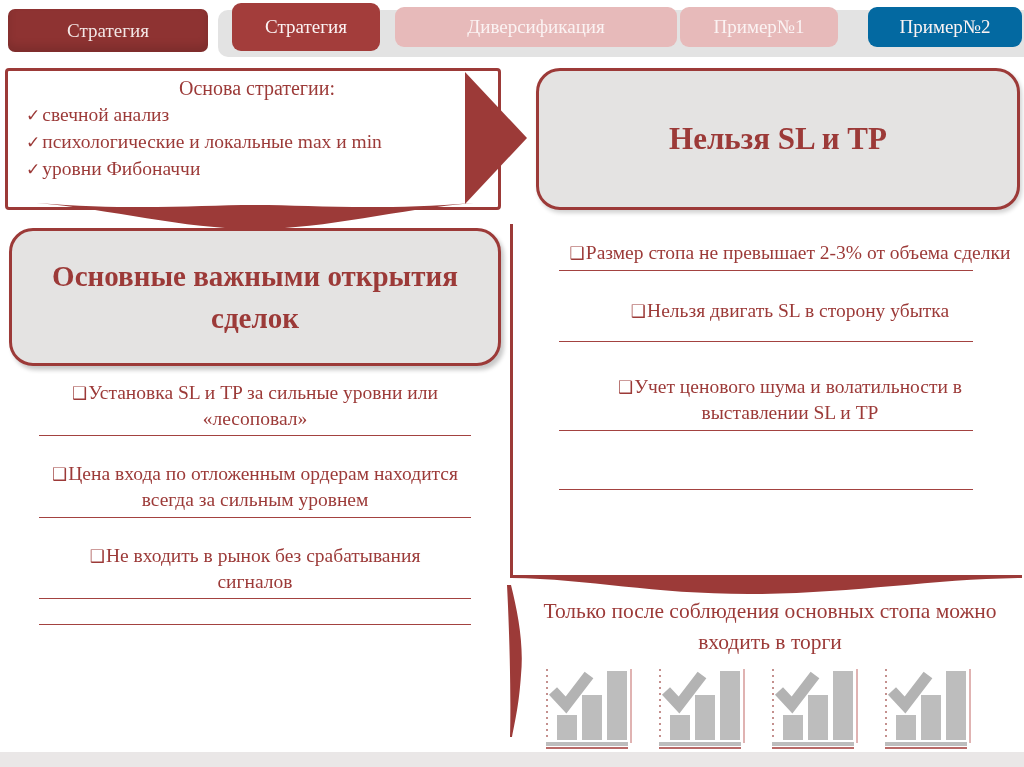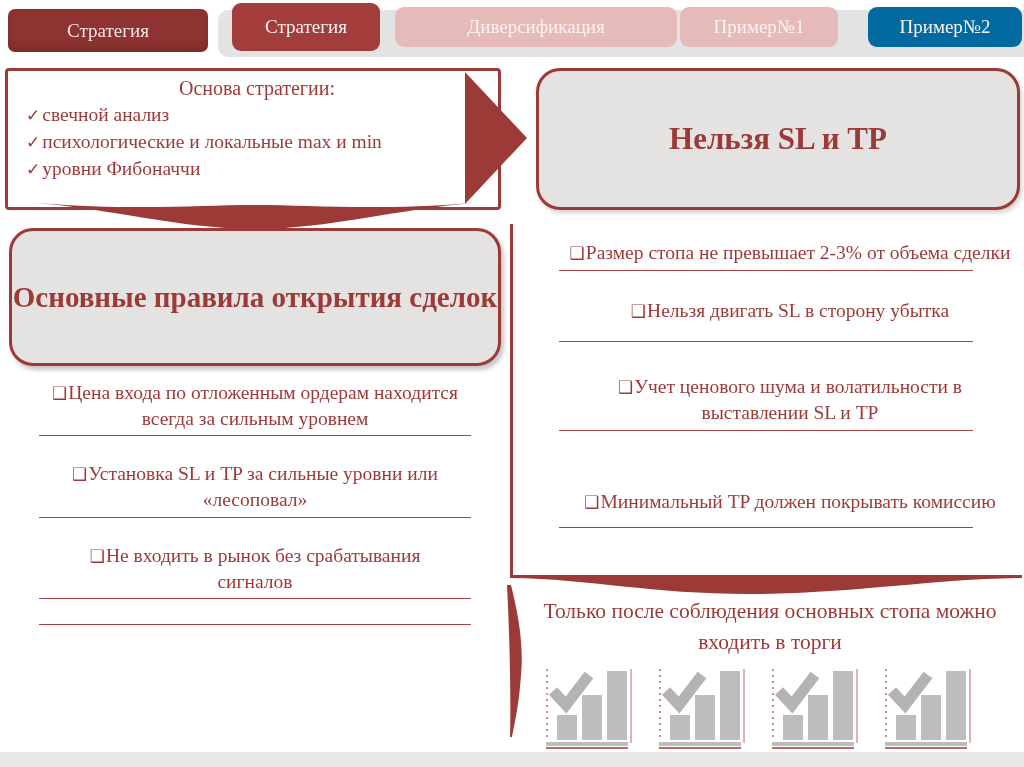--- a/index.html
+++ b/index.html
@@ -105,32 +105,32 @@
 
 <svg class="swoosh-top" viewBox="0 0 474 28">
   <path d="M18,1 C120,9 180,3 237,3 C294,3 354,9 456,1 C380,7 310,27 237,27 C164,27 94,7 18,1 Z" fill="#9c3a38"></path>
 </svg>
 
 <div class="sl-box">
   <span>Нельзя SL и TP</span>
 </div>
 
 <div class="main-box">
-  <span>Основные правила открытия сделок</span>
+  <span>Основные важными открытия сделок</span>
 </div>
 
 <div class="vdivider"></div>
 
 <div class="left-list">
   <div class="rule-item">
+    <div class="rule-text"><span class="bullet">❑</span><span>Установка SL и TP за сильные уровни или «лесоповал»</span></div>
+    <div class="rule-line"></div>
+  </div>
+  <div class="rule-item">
     <div class="rule-text"><span class="bullet">❑</span><span>Цена входа по отложенным ордерам находится всегда за сильным уровнем</span></div>
-    <div class="rule-line"></div>
-  </div>
-  <div class="rule-item">
-    <div class="rule-text"><span class="bullet">❑</span><span>Установка SL и TP за сильные уровни или «лесоповал»</span></div>
     <div class="rule-line"></div>
   </div>
   <div class="rule-item">
     <div class="rule-text" style="max-width:400px;"><span class="bullet">❑</span><span>Не входить в рынок без срабатывания сигналов</span></div>
     <div class="rule-line"></div>
   </div>
   <div class="rule-item">
     <div class="rule-line"></div>
   </div>
 </div>
@@ -142,21 +142,20 @@
   </div>
   <div class="rule-item" style="margin-top:27px;">
     <div class="rule-text"><span class="bullet">❑</span><span>Нельзя двигать SL в сторону убытка</span></div>
     <div class="rule-line" style="margin-top:18px;"></div>
   </div>
   <div class="rule-item" style="margin-top:32px;">
     <div class="rule-text"><span class="bullet">❑</span><span>Учет ценового шума и волатильности в выставлении SL и TP</span></div>
     <div class="rule-line"></div>
   </div>
   <div class="rule-item" style="margin-top:58px;">
-    <div class="rule-text"><span class="bullet">❑</span><span>Минимальный TP должен покрывать комиссию</span></div>
     <div class="rule-line" style="margin-top:12px;"></div>
   </div>
 </div>
 
 <svg class="swoosh-right" viewBox="0 0 511 24">
   <path d="M0,0 L511,0 L511,3 C420,4 340,19 238,19 C140,19 80,4 0,3 Z" fill="#9c3a38"></path>
 </svg>
 
 <svg class="blade" viewBox="0 0 20 152">
   <path d="M4,0 C11,28 17,60 14,90 C12,120 8,136 5,152 L3,152 C4,118 3,58 0,0 Z" fill="#9c3a38"></path>

